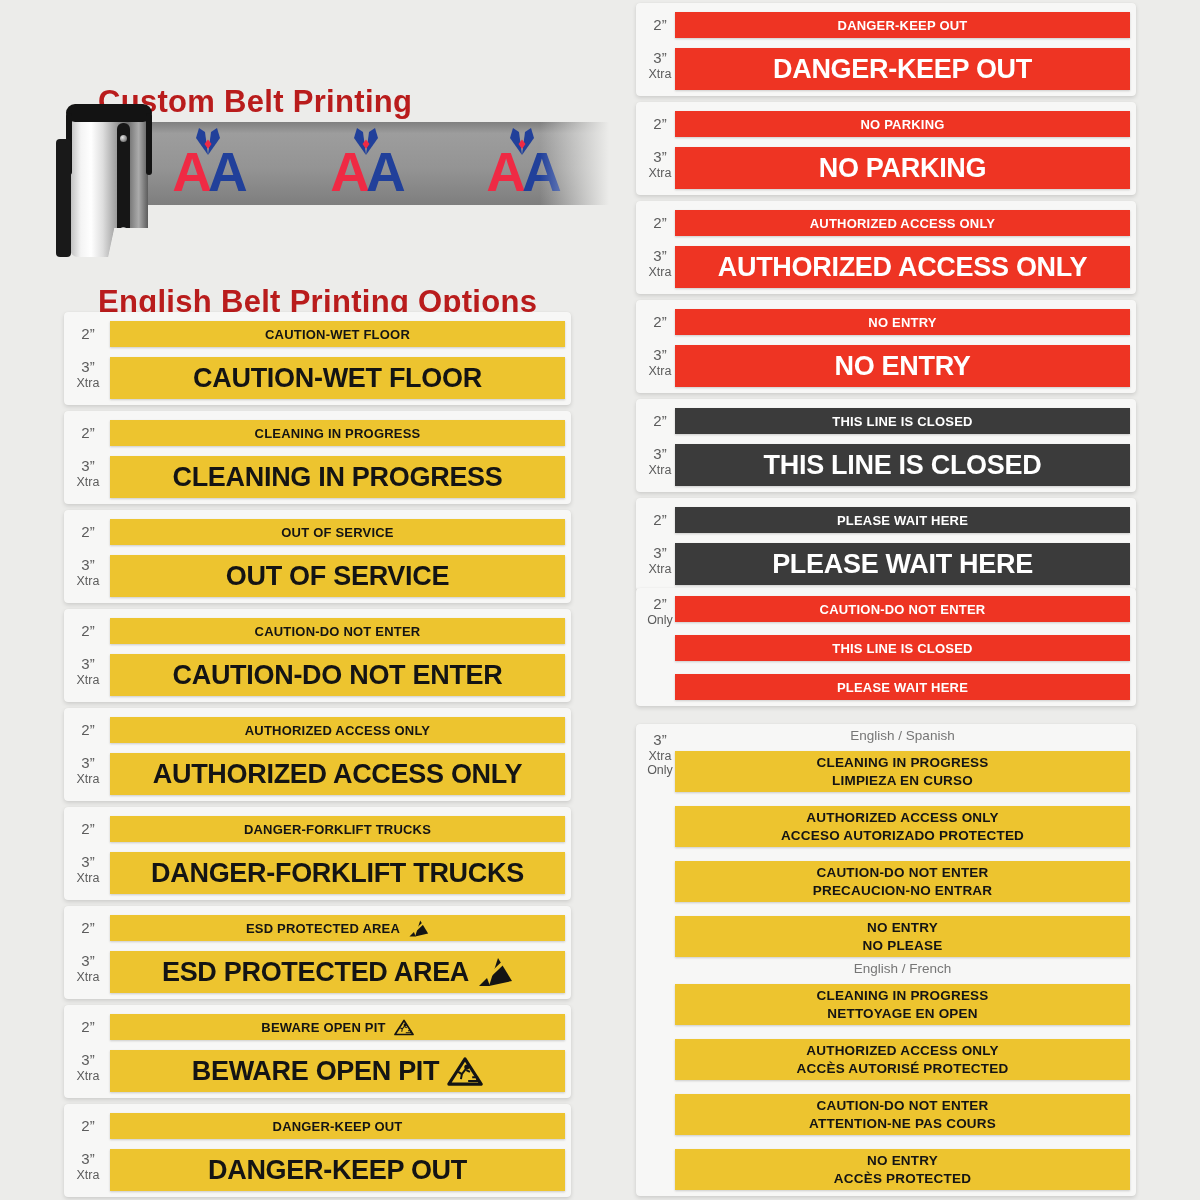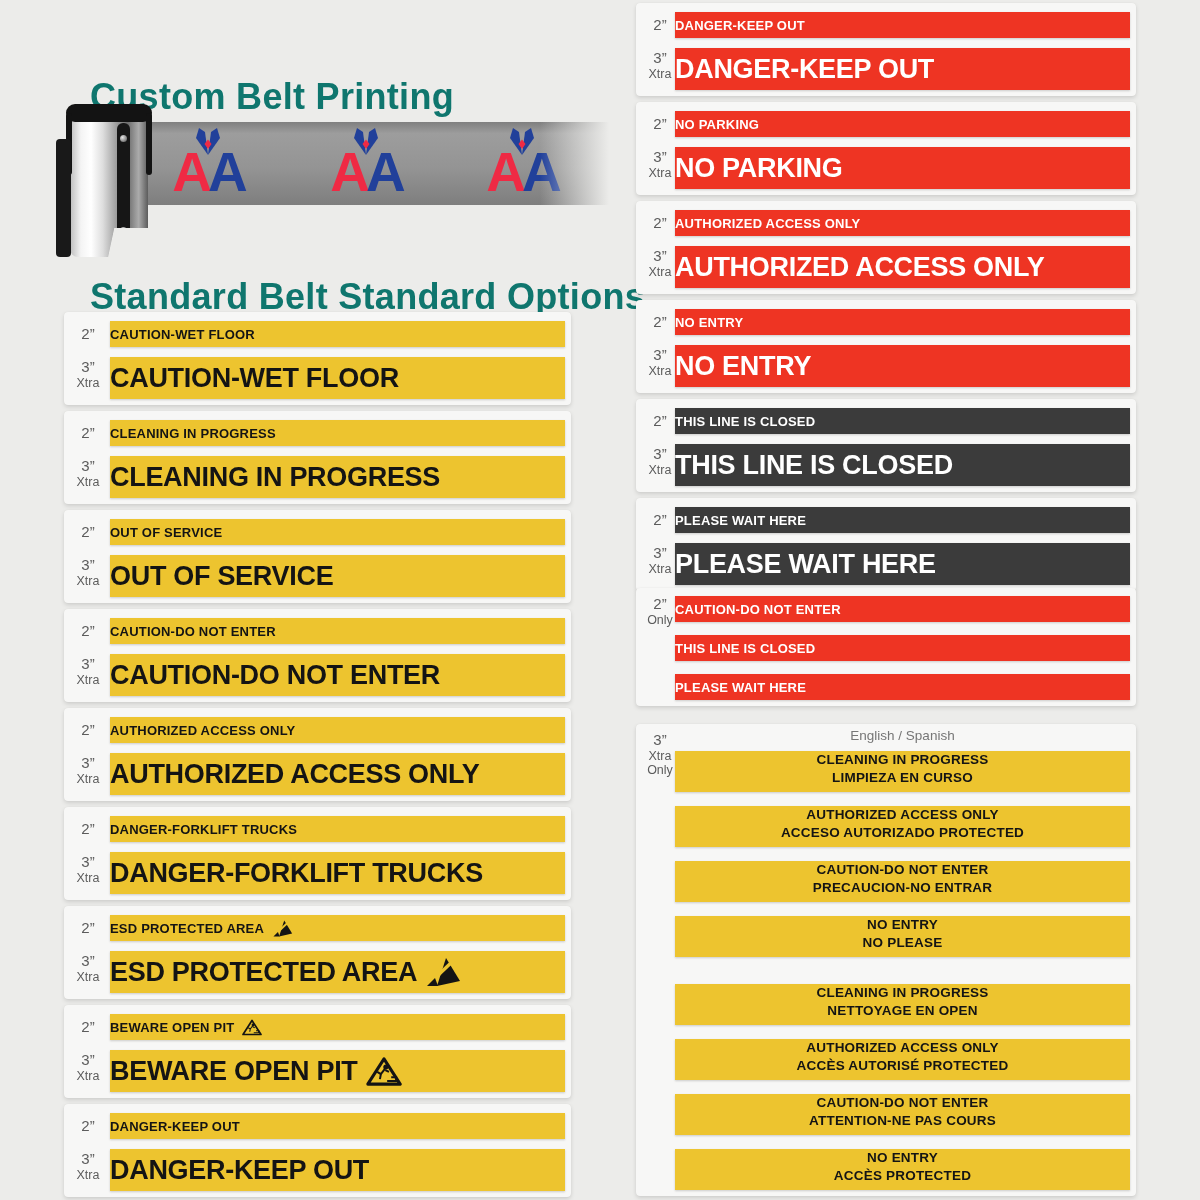--- a/index.html
+++ b/index.html
@@ -2,22 +2,22 @@
 <html><head>
 <meta charset="utf-8">
 <style>
   html,body{margin:0;padding:0;}
   body{
     width:1200px;height:1200px;position:relative;overflow:hidden;
     background:#ECECEA;
     font-family:"Liberation Sans",sans-serif;
   }
   .title{
-    position:absolute;margin:8px;color:#0f766e;font-weight:bold;
-    font-size:36px;letter-spacing:.3px;
+    position:absolute;margin:16px;color:#b91c1c;font-weight:bold;
+    font-size:31px;letter-spacing:.3px;
   }
   #title-custom{left:82px;top:68px;}
   #title-standard{left:82px;top:268px;}
 
   
   .photo-belt{
     position:absolute;left:148px;top:122px;width:463px;height:83px;
     background:linear-gradient(180deg,#7f7f7f 0%,#9d9d9d 14%,#949494 55%,#7e7e7e 100%);
   }
   .photo-belt::after{
@@ -44,21 +44,21 @@
     background:linear-gradient(102deg,rgba(236,236,234,0) 52%,#ECECEA 53%);}
 
   
   .card{
     position:absolute;background:#F7F7F6;border-radius:4px;
     box-shadow:0 2px 4px rgba(0,0,0,.13),0 0 1px rgba(0,0,0,.08);
   }
   .card.lc{left:64px;width:507px;height:93px;}
   .card.rc{left:636px;width:500px;height:93px;}
   .belt{
-    position:absolute;display:flex;align-items:center;justify-content:flex-start;gap:8px;
+    position:absolute;display:flex;align-items:center;justify-content:center;gap:8px;
     font-weight:bold;text-align:center;box-shadow:0 1px 2px rgba(0,0,0,.18);
   }
   .lc .belt{left:46px;width:455px;}
   .rc .belt,.rc .group-header{left:39px;width:455px;}
   .b2{top:9px;height:26px;font-size:13px;letter-spacing:.2px;}
   .b3{top:45px;height:42px;font-size:27px;letter-spacing:-.3px;}
   .b1x{height:26px;font-size:13px;letter-spacing:.2px;}
   .bb{height:41px;flex-direction:column;gap:0;font-size:13.5px;line-height:1.32;letter-spacing:.2px;}
   .yellow{background:#EDC42F;color:#141414;}
   .red{background:#EE3423;color:#FFFFFF;}
@@ -117,21 +117,21 @@
   <div class="post-cap"></div>
   <div class="post-edge-l"></div>
   <div class="post-edge-r"></div>
   <div class="post-slot"></div>
   <div class="screw s1"></div>
   <div class="screw s2"></div>
   <div class="side-tab"></div>
   <div class="post-cut"></div>
 </div>
 
-<h2 class="title" id="title-standard">Standard Belt Standard Options</h2>
+<h2 class="title" id="title-standard">English Belt Printing Options</h2>
 
 <div class="card lc" style="top:312px">
   <div class="size-label sl2">
       <div class="sz">2”</div>
     </div>
   <div class="belt b2 yellow">
       <span>CAUTION-WET FLOOR</span>
     </div>
   <div class="size-label sl3">
       <div class="sz">3”</div>
@@ -409,20 +409,21 @@
   </div>
   <div class="belt bb yellow" style="top:137px">
     <span>CAUTION-DO NOT ENTER</span>
     <span>PRECAUCION-NO ENTRAR</span>
   </div>
   <div class="belt bb yellow" style="top:192px">
     <span>NO ENTRY</span>
     <span>NO PLEASE</span>
   </div>
 
+  <div class="group-header" style="top:237px">English / French</div>
   <div class="belt bb yellow" style="top:260px">
     <span>CLEANING IN PROGRESS</span>
     <span>NETTOYAGE EN OPEN</span>
   </div>
   <div class="belt bb yellow" style="top:315px">
     <span>AUTHORIZED ACCESS ONLY</span>
     <span>ACCÈS AUTORISÉ PROTECTED</span>
   </div>
   <div class="belt bb yellow" style="top:370px">
     <span>CAUTION-DO NOT ENTER</span>

